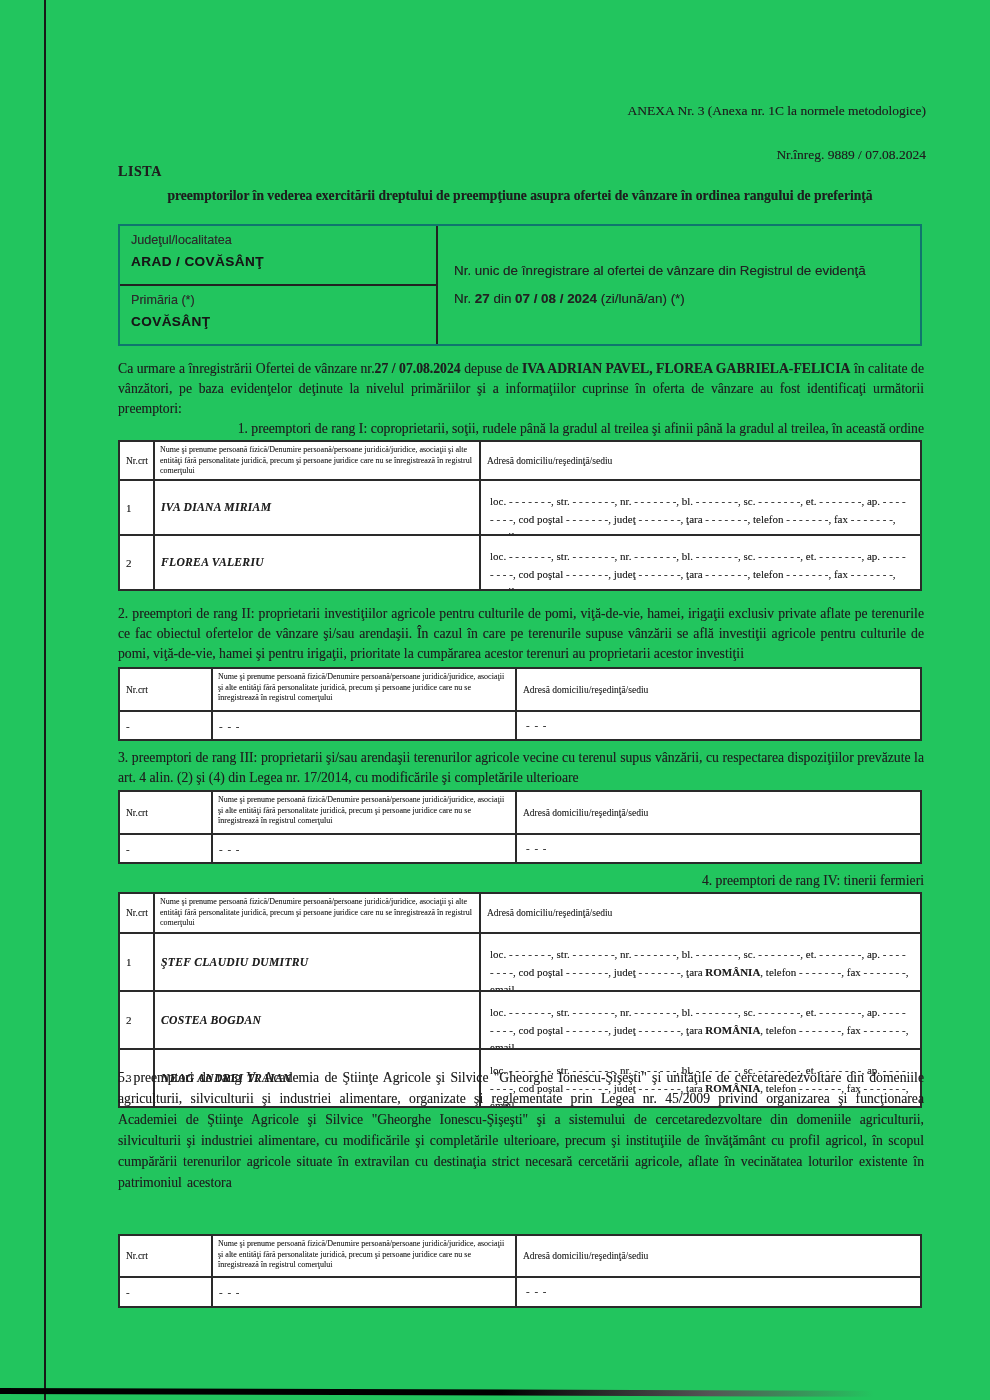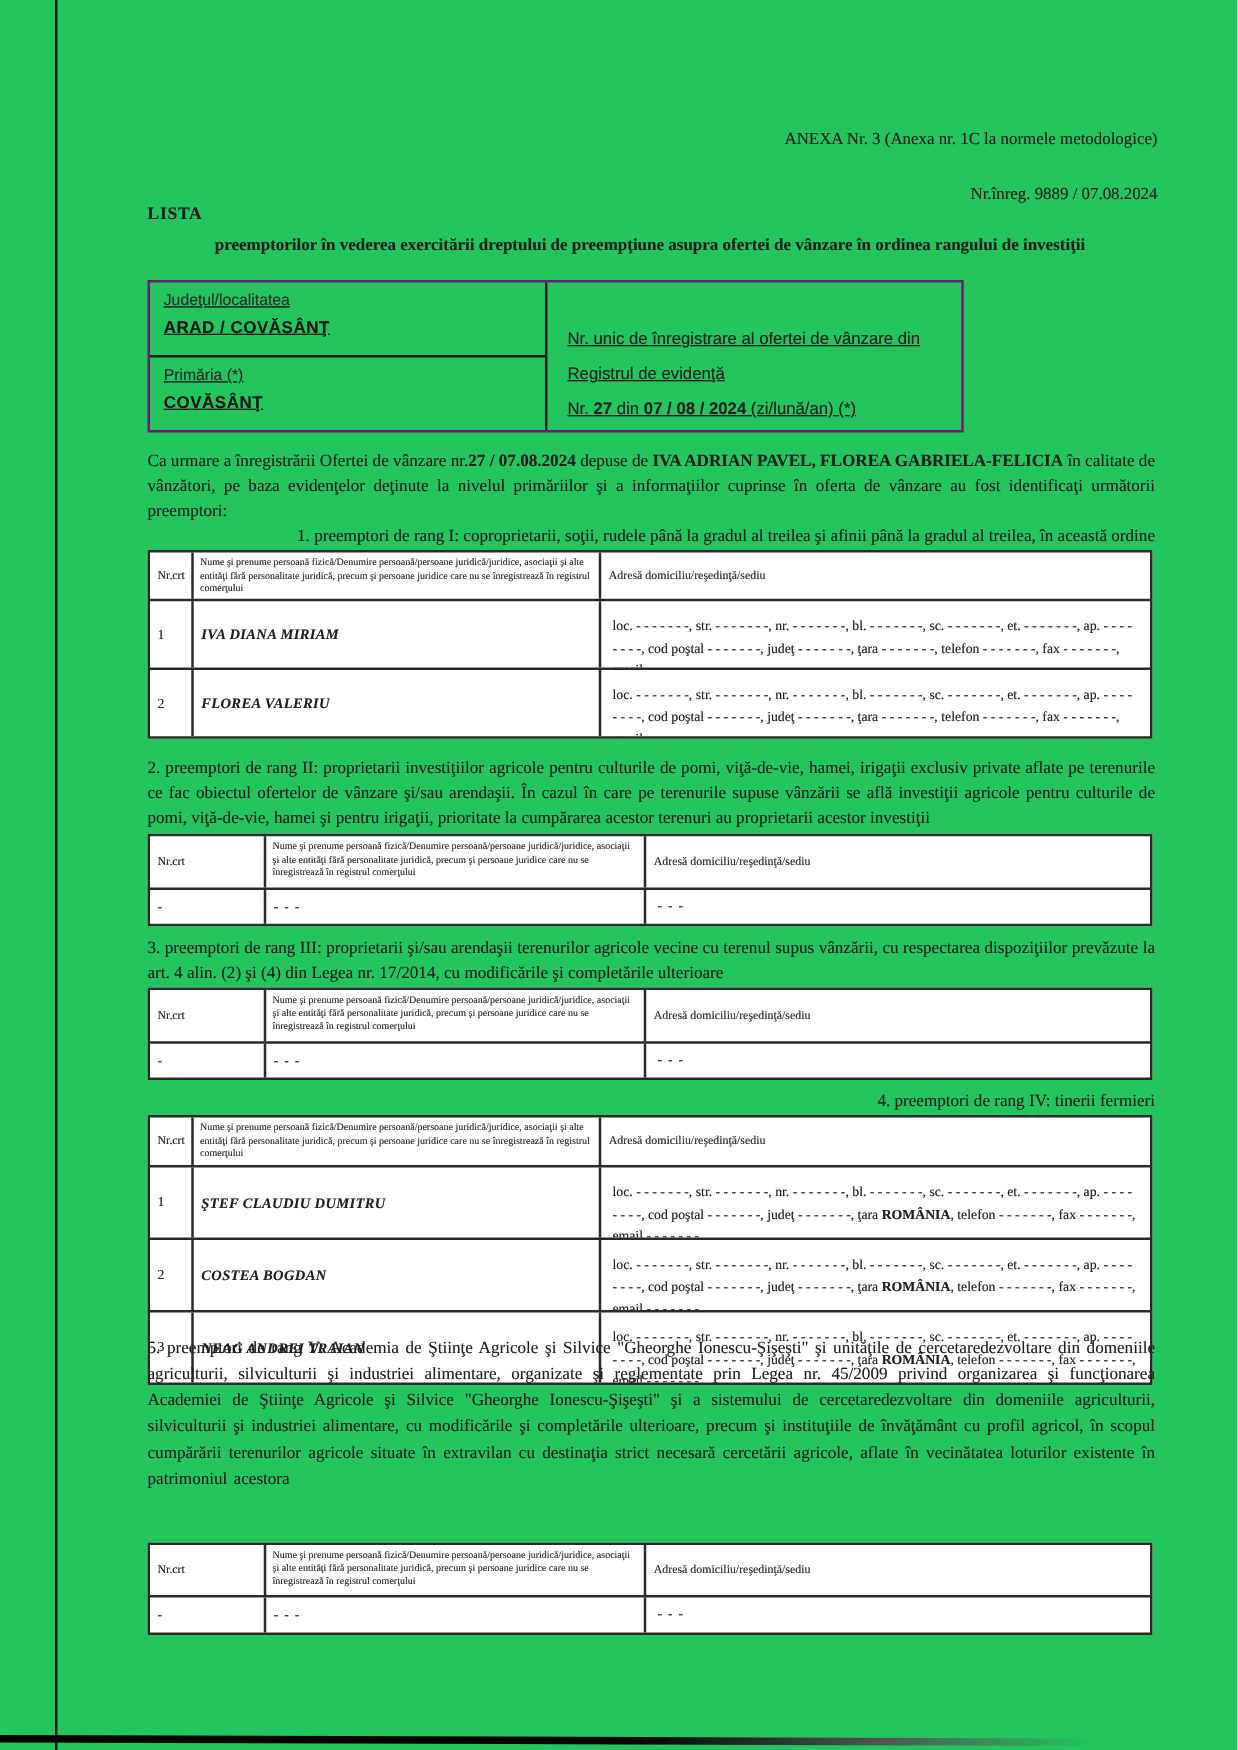--- a/index.html
+++ b/index.html
@@ -14,23 +14,23 @@
     background:linear-gradient(to right,#000 0%,#000 55%,#555 78%,rgba(0,0,0,0) 96%);
     transform:rotate(0.18deg);transform-origin:left center;}
   
   .annex{position:absolute;top:103px;right:64px;font-size:13.5px;}
   .regno{position:absolute;top:147px;right:64px;font-size:13.5px;}
   .doc-title{position:absolute;top:164px;left:118px;width:804px;
     font-weight:bold;font-size:14px;letter-spacing:.6px;}
   .doc-subtitle{position:absolute;top:188px;left:100px;width:840px;text-align:center;
     font-weight:bold;font-size:13.6px;}
   
-  .infobox{position:absolute;top:224px;left:118px;width:653px;height:122px;
-    border:2px solid #701a75;box-sizing:border-box;display:flex;
-    font-family:"Liberation Sans",sans-serif;text-decoration:underline;}
+  .infobox{position:absolute;top:224px;left:118px;width:804px;height:122px;
+    border:2px solid #0f766e;box-sizing:border-box;display:flex;
+    font-family:"Liberation Sans",sans-serif;}
   .infobox-left{width:318px;border-right:2px solid #222;display:flex;flex-direction:column;box-sizing:border-box;}
   .info-cell{flex:1;padding:7px 11px;box-sizing:border-box;}
   .info-cell.second{border-top:2px solid #222;}
   .info-label{font-size:12.6px;color:#2c2c2c;margin-bottom:7px;}
   .info-value{font-size:13.6px;font-weight:bold;letter-spacing:.4px;color:#161616;}
   .infobox-right{flex:1;padding:31px 14px 0 16px;font-size:13.4px;line-height:28px;color:#222;}
   .b{font-weight:bold;}
   
   .para{position:absolute;left:118px;width:806px;font-size:13.7px;line-height:19.8px;
     text-align:justify;}
@@ -70,21 +70,21 @@
 <body>
 
 <div class="page serif-fuzz">
 
   <div class="vline"></div>
   <div class="hline"></div>
 
   <div class="annex">ANEXA Nr. 3 (Anexa nr. 1C la normele metodologice)</div>
   <div class="regno">Nr.înreg. 9889 / 07.08.2024</div>
   <div class="doc-title">LISTA</div>
-  <div class="doc-subtitle">preemptorilor în vederea exercitării dreptului de preempţiune asupra ofertei de vânzare în ordinea rangului de investiţii</div>
+  <div class="doc-subtitle">preemptorilor în vederea exercitării dreptului de preempţiune asupra ofertei de vânzare în ordinea rangului de preferinţă</div>
 
   <div class="infobox">
     <div class="infobox-left">
       <div class="info-cell">
         <div class="info-label">Judeţul/localitatea</div>
         <div class="info-value">ARAD / COVĂSÂNŢ</div>
       </div>
       <div class="info-cell second">
         <div class="info-label">Primăria (*)</div>
         <div class="info-value">COVĂSÂNŢ</div>

